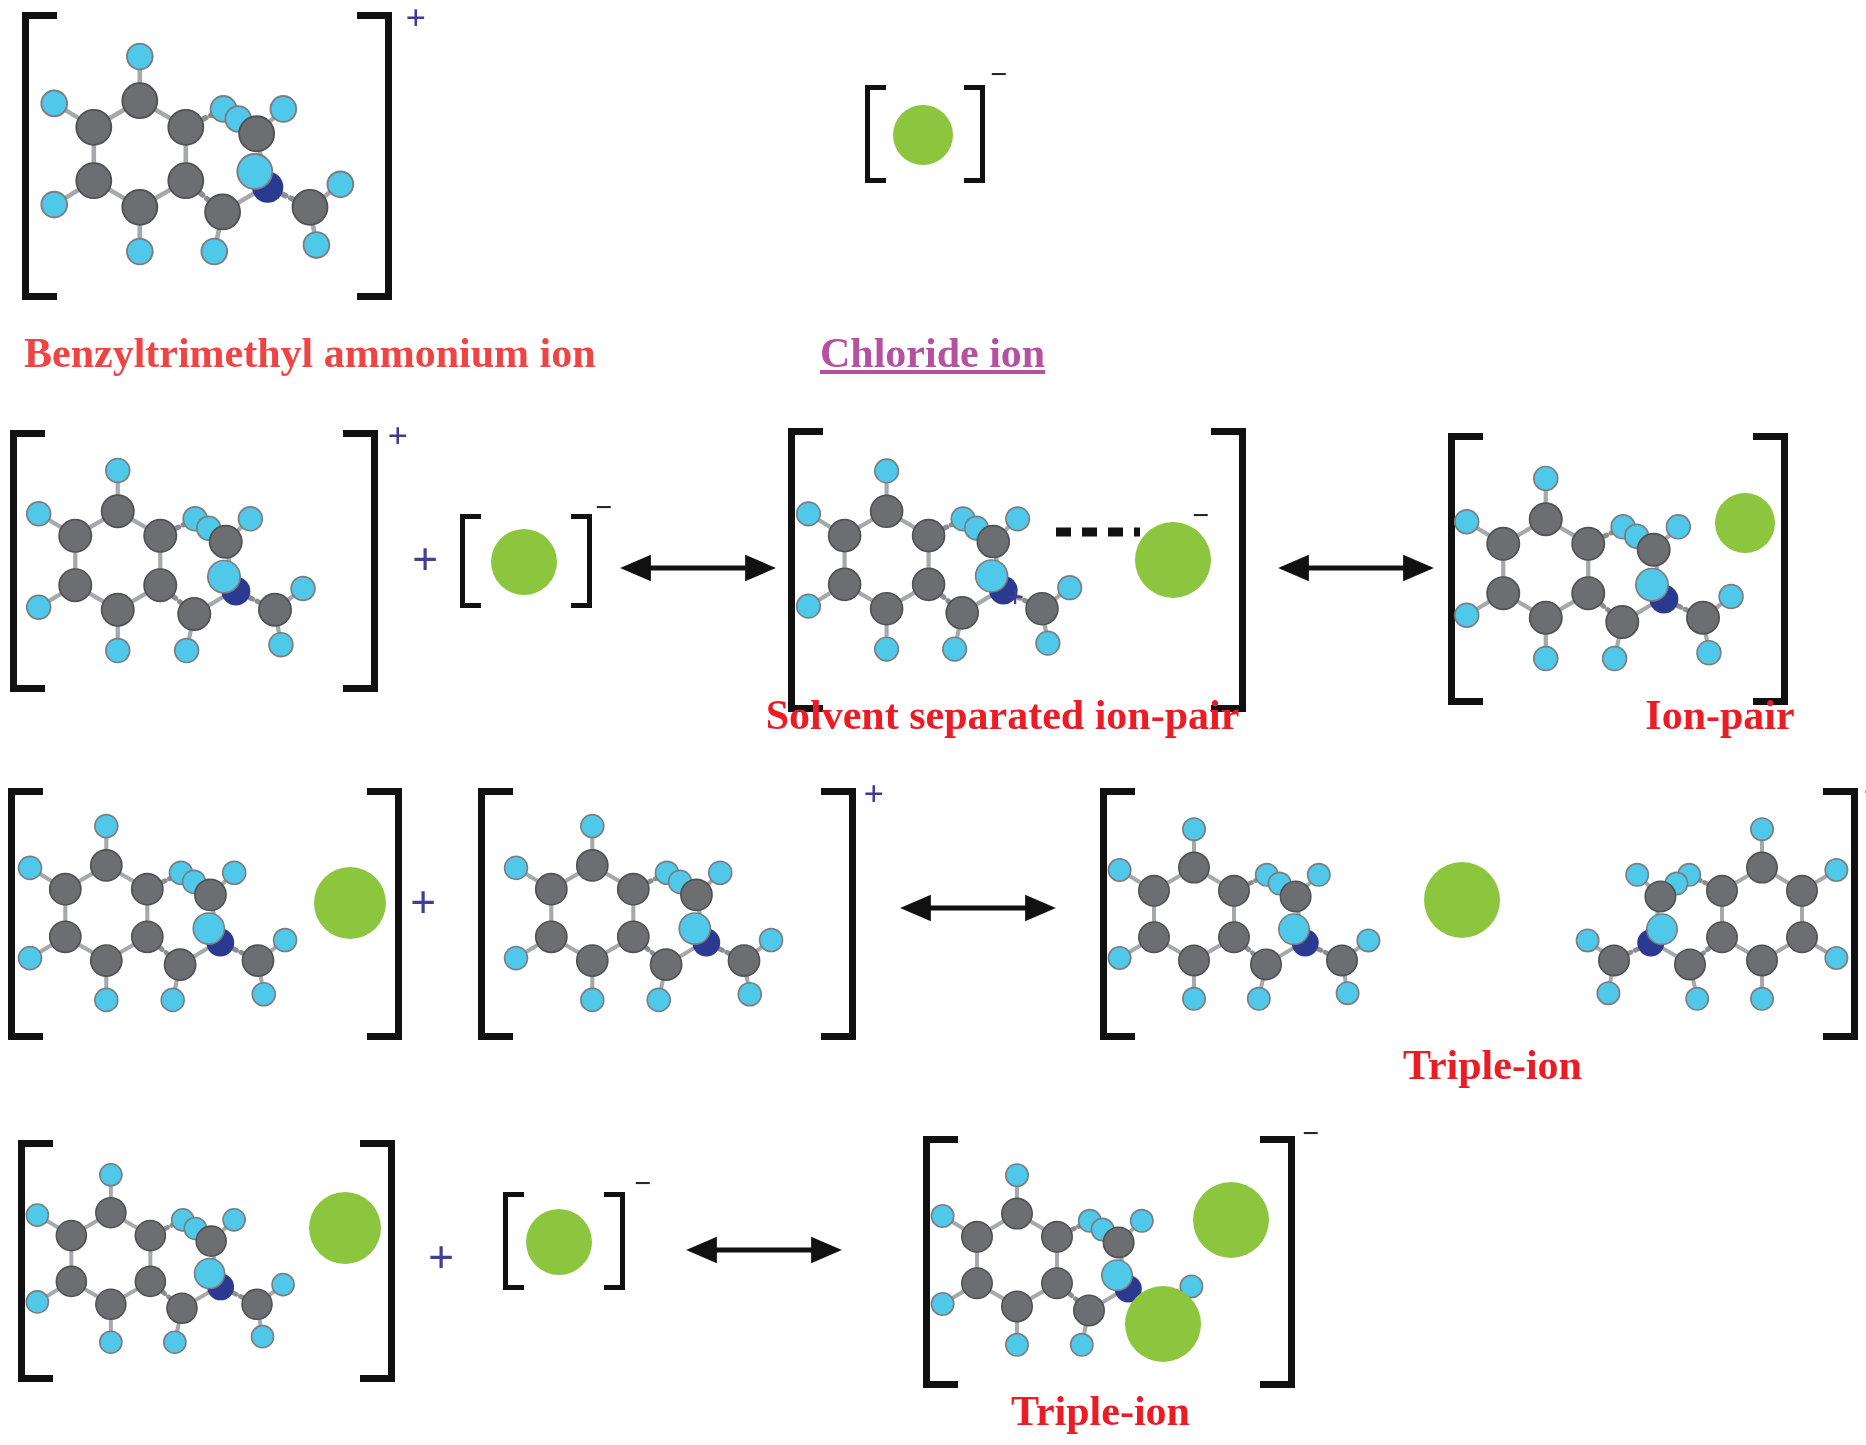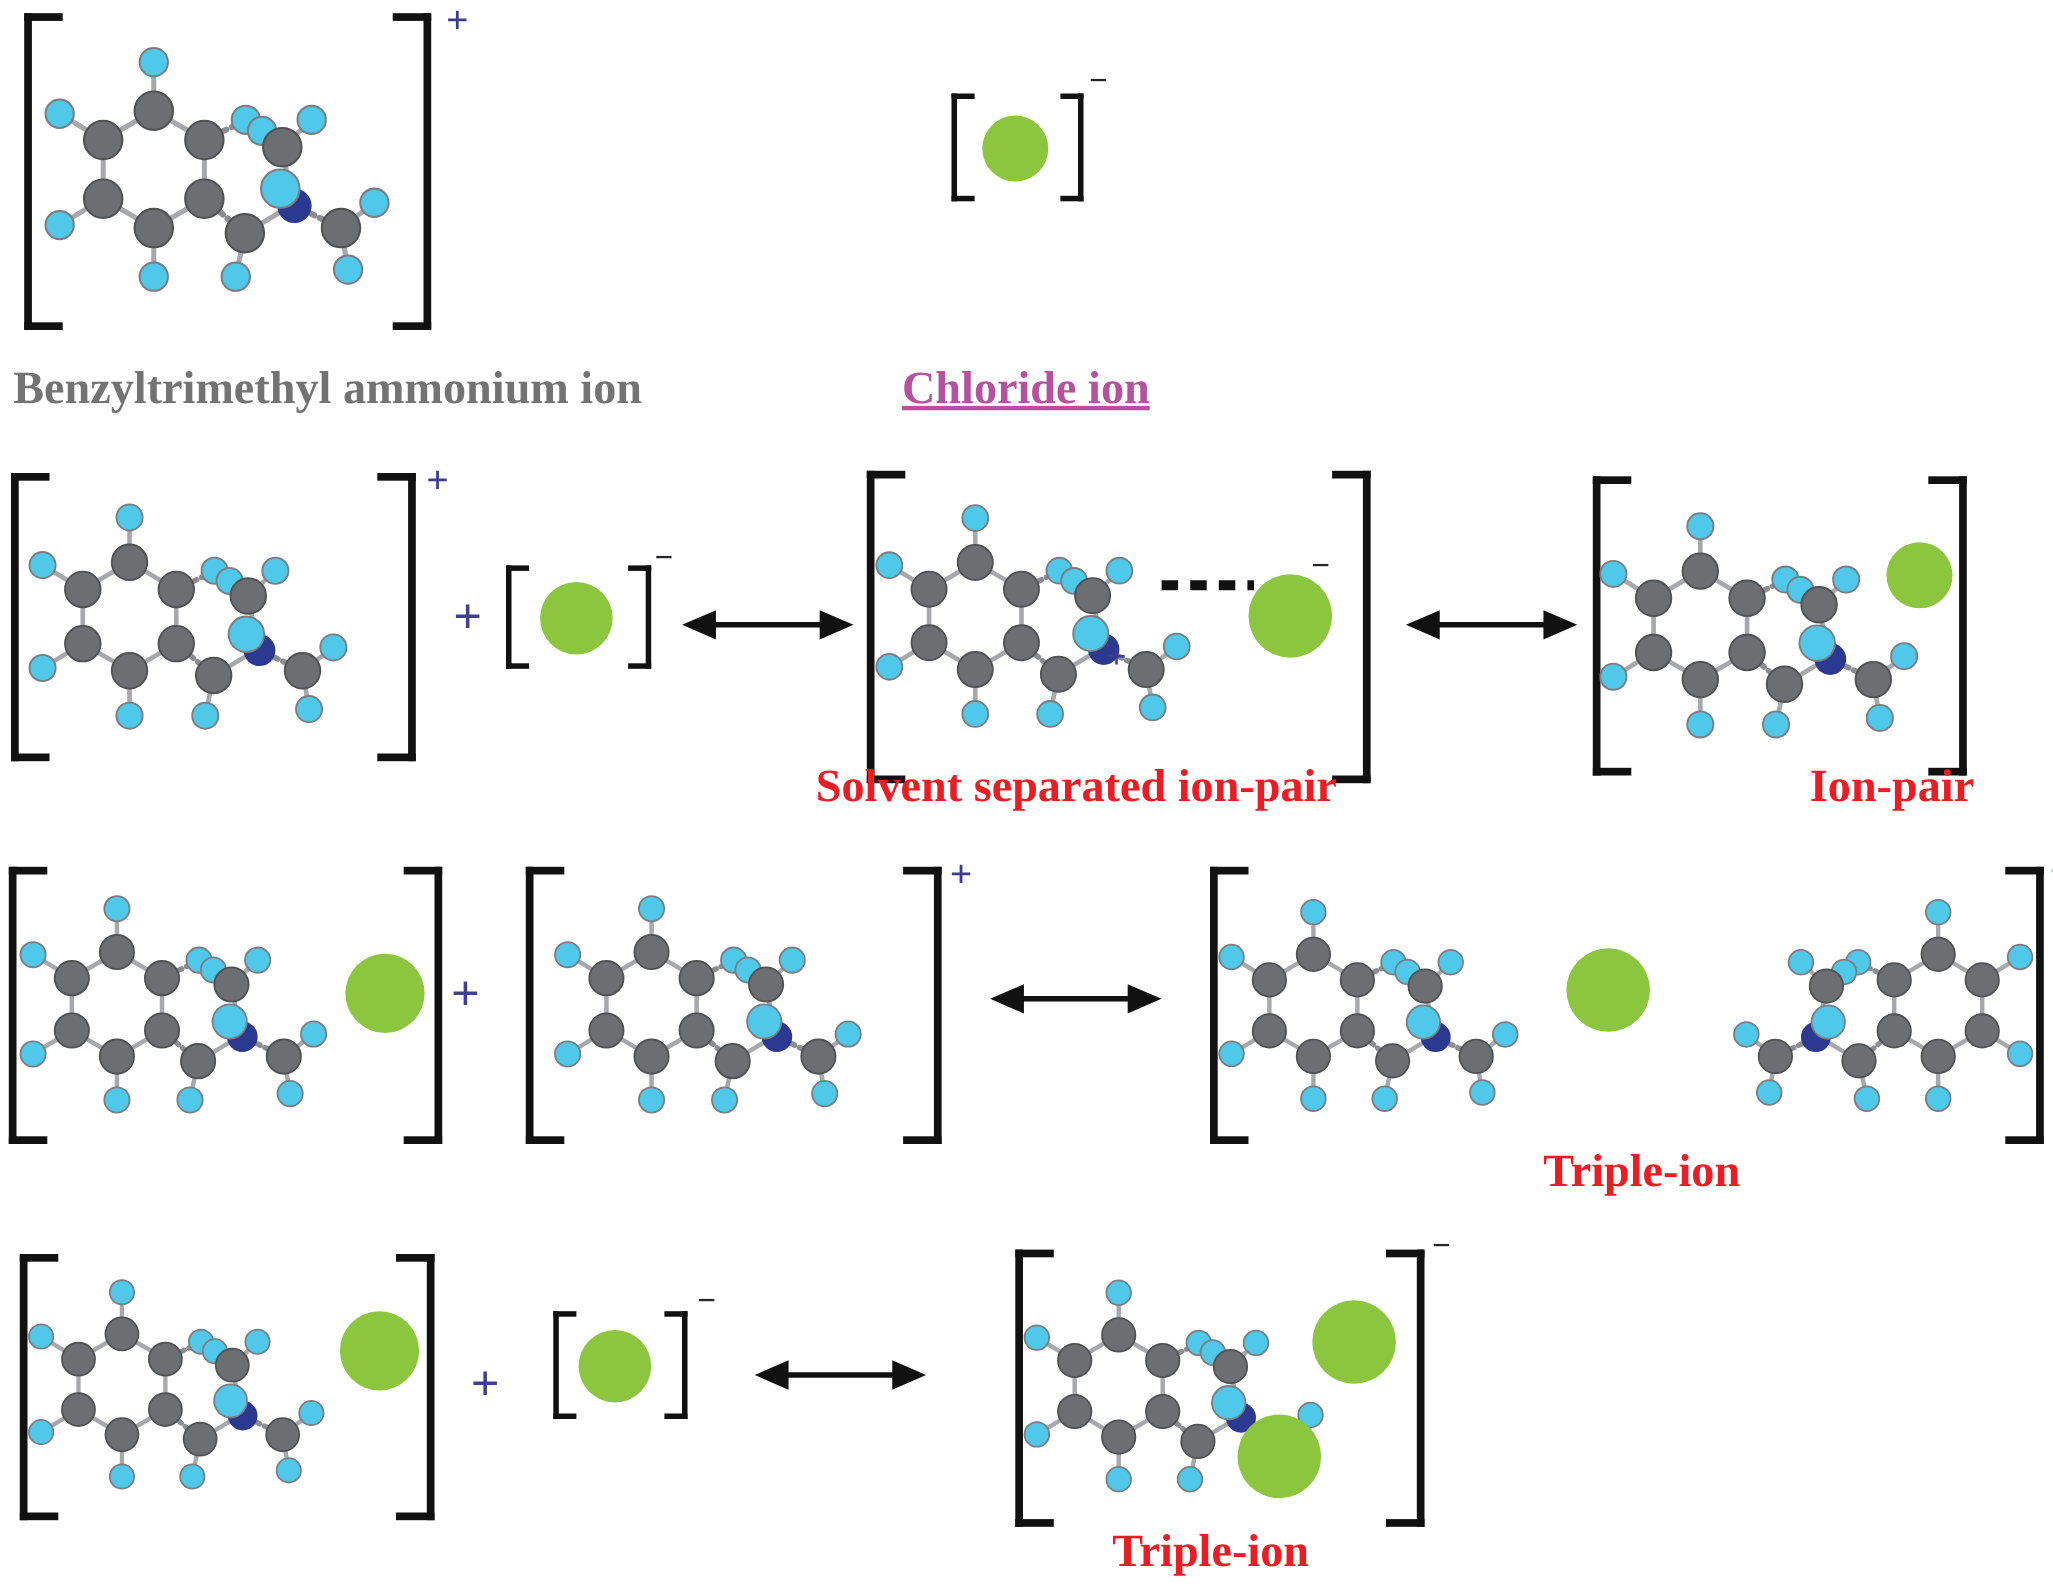--- a/index.html
+++ b/index.html
@@ -14,21 +14,21 @@
   .br.thin{width:16px;}
   .br.thin.l{border-left-width:5px;border-top-width:5px;border-bottom-width:5px;}
   .br.thin.r{border-right-width:5px;border-top-width:5px;border-bottom-width:5px;}
   .mol-svg{position:absolute;left:0;top:0;width:100%;height:100%;}
   .charge{position:absolute;font-weight:bold;font-size:36px;line-height:1;color:#3d3b92;}
   .charge.neg{font-size:30px;color:#26262b;}
   .charge.inner{font-size:32px;}
   .plus-op{position:absolute;font-weight:bold;font-size:46px;line-height:1;color:#413f90;}
   .lbl{position:absolute;font-weight:bold;font-size:42px;line-height:1.1;white-space:nowrap;}
   .lbl.red{color:#ec1c24;}
-  .lbl.blue{color:#737373;}
+  .lbl.blue{color:#ef4444;margin-left:12px;}
   .lbl.magenta{color:#b5519e;text-decoration:underline;}
   .lbl.center{text-align:center;}
   .arrow{position:absolute;}
 </style>
 </head>
 <body>
 
 <div id="canvas">
 
   <svg width="0" height="0" style="position:absolute" aria-hidden="true">
@@ -161,21 +161,21 @@
 
   <div class="species" style="left:1448px;top:433px;width:340px;height:272px">
     <span class="br l"></span>
     <span class="br r"></span>
     <svg class="mol-svg" viewBox="0 0 340 272">
       <use href="#mol" transform="translate(0,8) scale(0.85)"></use>
       <circle cx="297" cy="90" r="30" fill="#8cc63f"></circle>
     </svg>
   </div>
 
-  <div class="lbl red center" style="left:686px;top:692px;width:585px">Solvent separated ion-pair</div>
+  <div class="lbl red center" style="left:710px;top:692px;width:585px">Solvent separated ion-pair</div>
   <div class="lbl red center" style="left:1620px;top:692px;width:200px">Ion-pair</div>
 
   <div class="species" style="left:8px;top:788px;width:394px;height:252px">
     <span class="br l"></span>
     <span class="br r"></span>
     <svg class="mol-svg" viewBox="0 0 394 252">
       <use href="#mol" transform="translate(4,2) scale(0.82)"></use>
       <circle cx="342" cy="115" r="36" fill="#8cc63f"></circle>
     </svg>
   </div>

